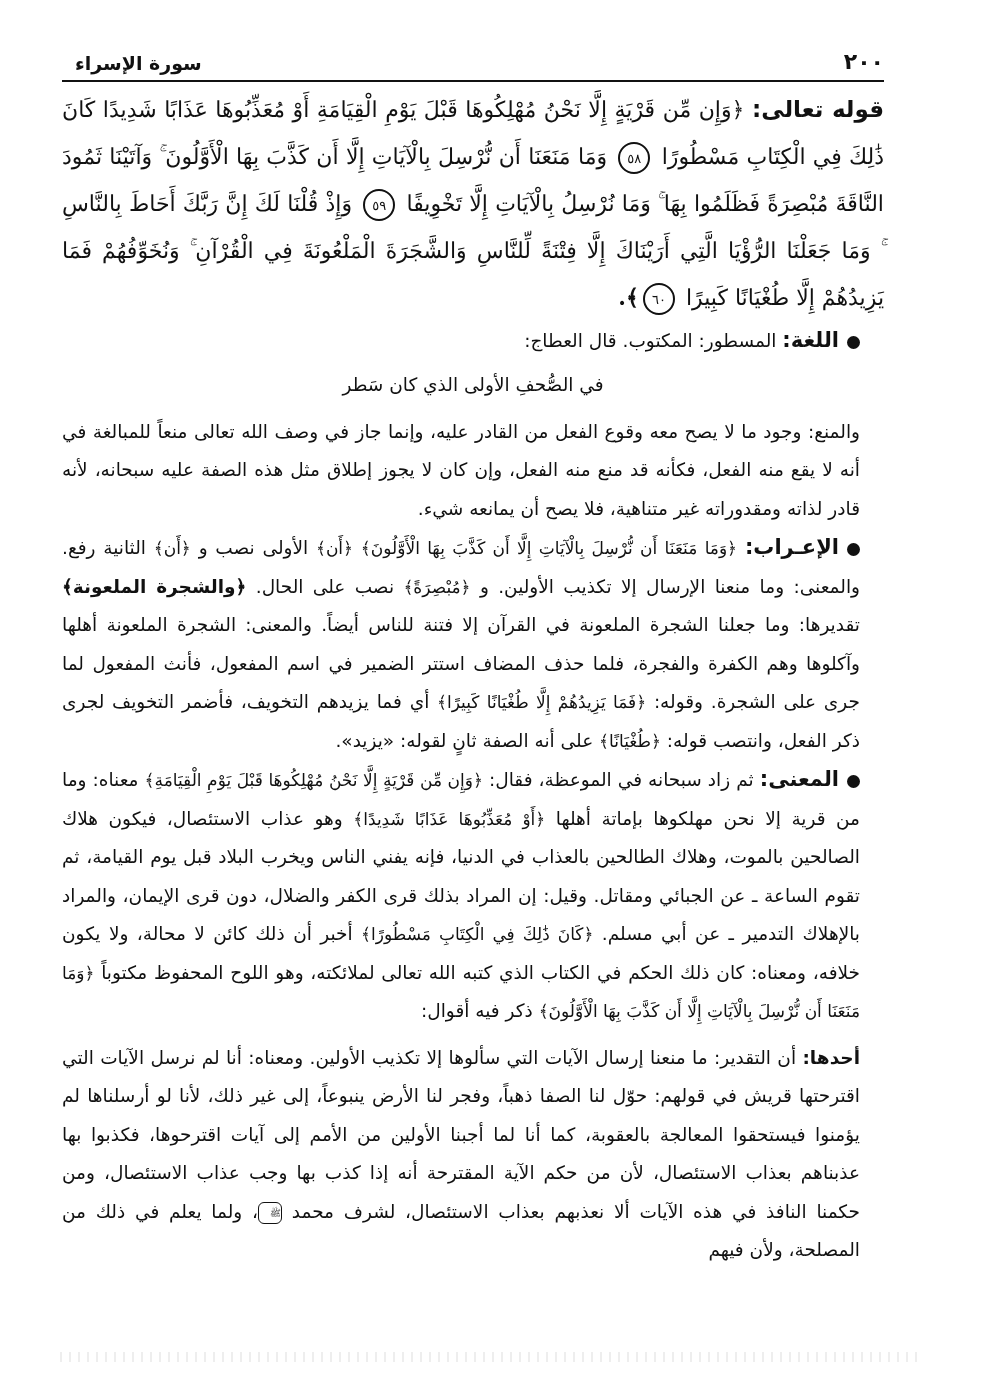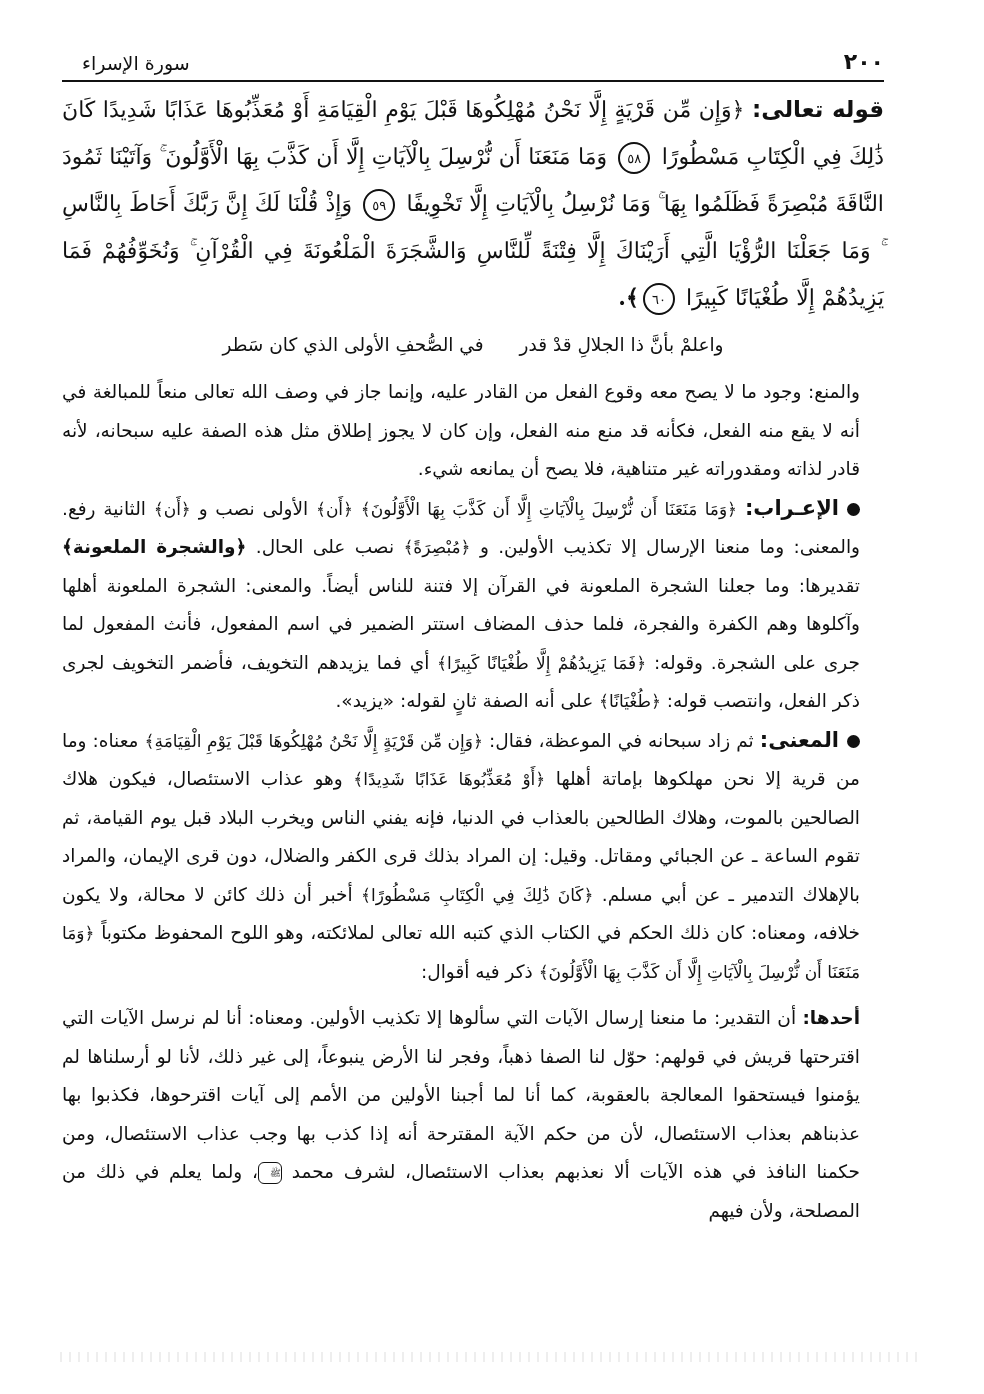--- a/index.html
+++ b/index.html
@@ -29,22 +29,22 @@
     right: 0;
     height: 34px;
     display: flex;
     justify-content: space-between;
     align-items: flex-end;
     border-bottom: 2px solid #111;
     padding-bottom: 6px;
   }
   .surah-name {
     font-size: 19px;
-    font-weight: normal;
-    margin-left: 20px;
+    font-weight: bold;
+    margin-left: 13px;
   }
   .page-number {
     font-size: 22px;
     font-weight: bold;
     margin-right: 0;
     text-align: center;
   }
   .content {
     position: absolute;
     top: 86px;
@@ -164,22 +164,25 @@
       <span class="verse-intro">قوله تعالى:</span>
       <span class="quran">﴿وَإِن مِّن قَرْيَةٍ إِلَّا نَحْنُ مُهْلِكُوهَا قَبْلَ يَوْمِ الْقِيَامَةِ أَوْ مُعَذِّبُوهَا عَذَابًا شَدِيدًا كَانَ ذَٰلِكَ فِي الْكِتَابِ مَسْطُورًا</span>
       <span class="ayah-marker">٥٨</span>
       <span class="quran">وَمَا مَنَعَنَا أَن نُّرْسِلَ بِالْآيَاتِ إِلَّا أَن كَذَّبَ بِهَا الْأَوَّلُونَ ۚ وَآتَيْنَا ثَمُودَ النَّاقَةَ مُبْصِرَةً فَظَلَمُوا بِهَا ۚ وَمَا نُرْسِلُ بِالْآيَاتِ إِلَّا تَخْوِيفًا</span>
       <span class="ayah-marker">٥٩</span>
       <span class="quran">وَإِذْ قُلْنَا لَكَ إِنَّ رَبَّكَ أَحَاطَ بِالنَّاسِ ۚ وَمَا جَعَلْنَا الرُّؤْيَا الَّتِي أَرَيْنَاكَ إِلَّا فِتْنَةً لِّلنَّاسِ وَالشَّجَرَةَ الْمَلْعُونَةَ فِي الْقُرْآنِ ۚ وَنُخَوِّفُهُمْ فَمَا يَزِيدُهُمْ إِلَّا طُغْيَانًا كَبِيرًا</span>
       <span class="ayah-marker">٦٠</span><span class="brace">﴾.</span>
     </div>
 
     <div class="section">
+      <p class="indent">
+        <span class="bullet"></span><span class="heading">اللغة:</span>
+        <span>المسطور: المكتوب. قال العطاج:</span>
+      </p>
       <div class="poem">
-        <span>واعلمْ بأنَّ ذا الجلالِ قدْ قدر</span>
         <span>في الصُّحفِ الأولى الذي كان سَطر</span>
       </div>
       <p class="indent">والمنع: وجود ما لا يصح معه وقوع الفعل من القادر عليه، وإنما جاز في وصف الله تعالى منعاً للمبالغة في أنه لا يقع منه الفعل، فكأنه قد منع منه الفعل، وإن كان لا يجوز إطلاق مثل هذه الصفة عليه سبحانه، لأنه قادر لذاته ومقدوراته غير متناهية، فلا يصح أن يمانعه شيء.</p>
     </div>
 
     <div class="section">
       <p class="indent">
         <span class="bullet"></span><span class="heading">الإعـراب:</span>
         <span class="quote">﴿وَمَا مَنَعَنَا أَن نُّرْسِلَ بِالْآيَاتِ إِلَّا أَن كَذَّبَ بِهَا الْأَوَّلُونَ﴾</span>
         <span class="quote">﴿أَن﴾</span>

